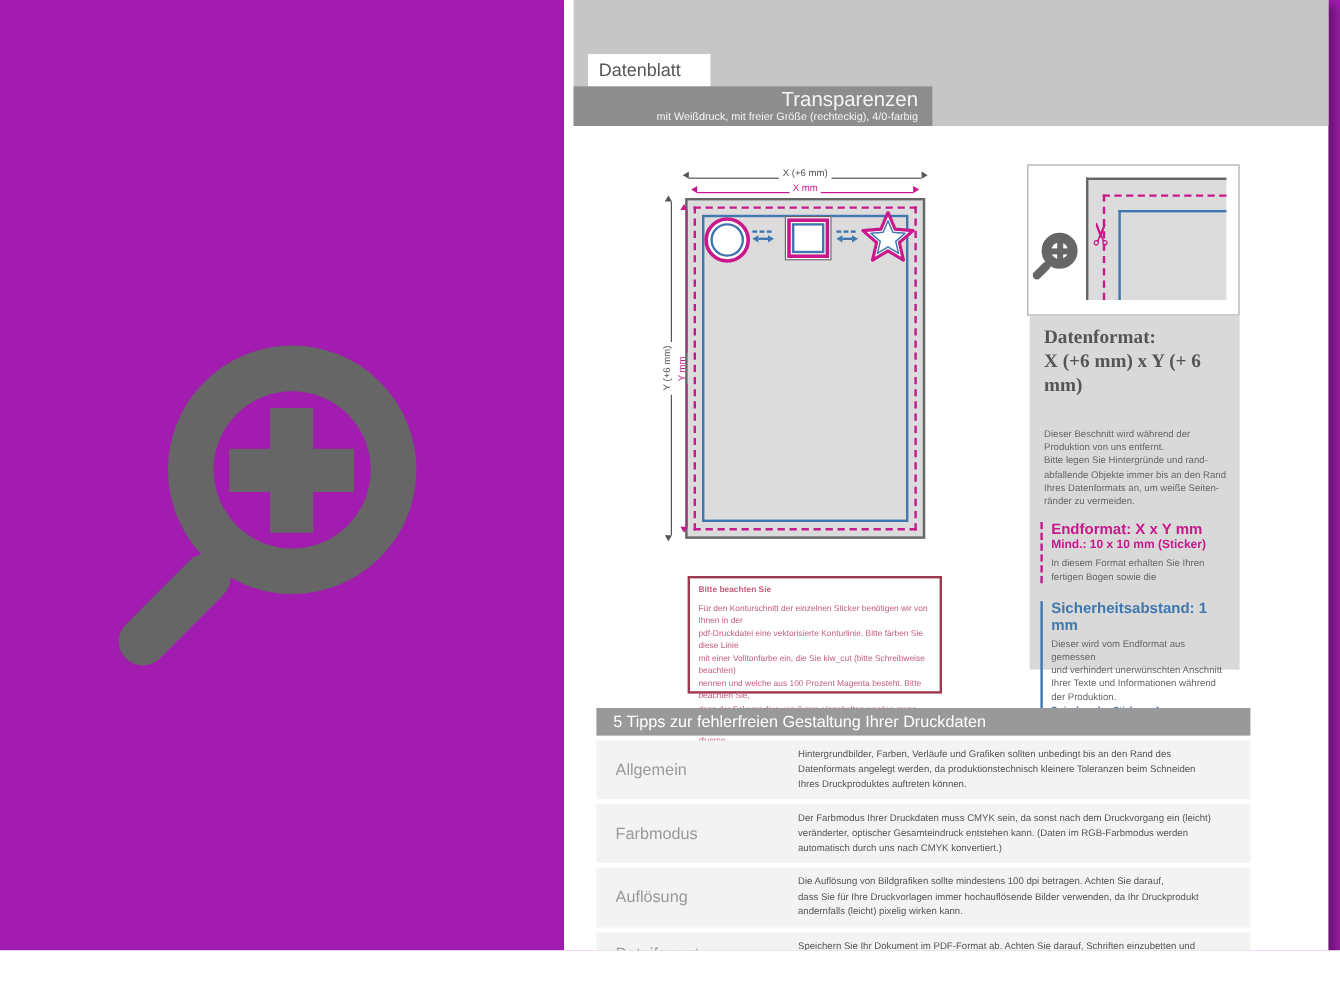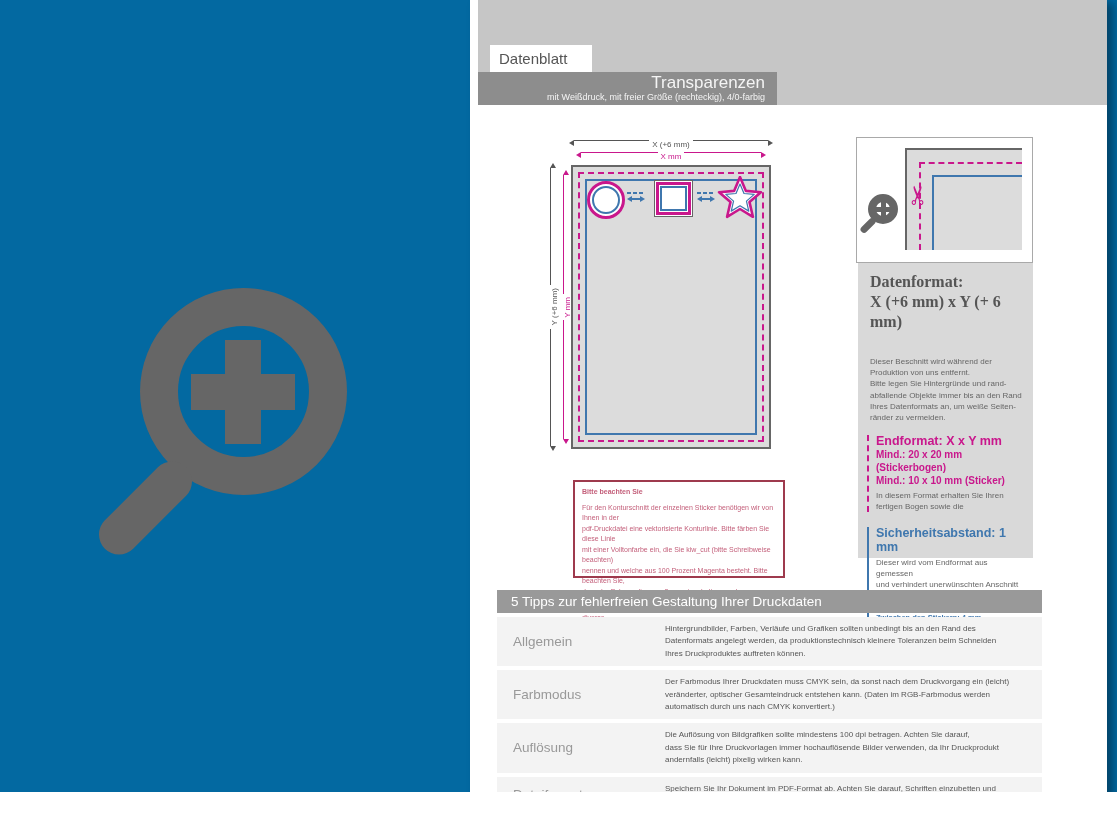--- a/index.html
+++ b/index.html
@@ -3,21 +3,21 @@
 <meta charset="utf-8">
 <style>
   :root{
     --magenta:#c9178c; --blue:#3f77ae; --banner-gray:#8d8d8d; --band-gray:#c6c6c6;
     --panel-gray:#d9d9d9; --row-gray:#f3f3f3; --header-gray:#999999; --icon-gray:#666666;
     --sheet-gray:#dcdcdc; --note-border:#9e3a4d; --note-text:#c4607b; --text-dark:#555555; --text-body:#666666;
   }
   *{margin:0;padding:0;box-sizing:border-box;}
   html,body{background:#fff;}
   body{font-family:"Liberation Sans",sans-serif;}
-  .canvas{position:relative;width:1117px;height:792px;background:#0369a1;overflow:hidden;}
+  .canvas{position:relative;width:1117px;height:792px;background:#a21caf;overflow:hidden;}
 
   
   .mag-ring{position:absolute;left:140px;top:288px;width:207px;height:207px;border:38px solid var(--icon-gray);border-radius:50%;}
   .mag-plus-h{position:absolute;left:191px;top:374px;width:104px;height:36px;background:var(--icon-gray);}
   .mag-plus-v{position:absolute;left:225px;top:340px;width:36px;height:104px;background:var(--icon-gray);}
   .mag-handle{position:absolute;left:88px;top:488px;width:115px;height:40px;background:var(--icon-gray);border-radius:20px;transform:rotate(-45deg);}
 
   
   .page{position:absolute;left:470px;top:0;width:637px;height:838px;background:#fff;box-shadow:6px 3px 8px rgba(0,0,0,.35);}
   .top-band{position:absolute;left:8px;top:0;right:0;height:105px;background:var(--band-gray);}
@@ -25,21 +25,21 @@
   .banner{position:absolute;left:8px;top:72px;width:299px;height:33px;background:var(--banner-gray);color:#f4f4f4;text-align:right;padding-right:12px;}
   .banner .b-title{font-size:17px;line-height:19px;margin-top:1px;}
   .banner .b-sub{font-size:9px;line-height:11px;}
   .footer-band{position:absolute;left:8px;right:0;top:818px;height:20px;background:var(--band-gray);}
 
   
   .sheet{position:absolute;left:101px;top:165px;width:200px;height:284px;background:var(--sheet-gray);border:2px solid var(--icon-gray);}
   .cut-rect{position:absolute;left:108px;top:172px;width:186px;height:270px;border:2px dashed var(--magenta);}
   .safe-rect{position:absolute;left:115px;top:179px;width:172px;height:256px;border:2px solid var(--blue);}
 
-  .dim{position:absolute;display:flex;align-items:flex-start;font-size:8px;}
+  .dim{position:absolute;display:flex;align-items:flex-end;font-size:8px;}
   .dim .ln{flex:1;border-top:1px solid currentColor;}
   .dim .lbl{padding:0 3px;white-space:nowrap;}
   .ah{width:0;height:0;}
   .ah.l{border-top:3px solid transparent;border-bottom:3px solid transparent;border-right:5px solid currentColor;}
   .ah.r{border-top:3px solid transparent;border-bottom:3px solid transparent;border-left:5px solid currentColor;}
   .dim-v{flex-direction:column;}
   .dim-v .ln{flex:1;border-top:none;border-left:1px solid currentColor;width:0;}
   .dim-v .lbl{writing-mode:vertical-rl;transform:rotate(180deg);padding:3px 0;}
   .ah.u{border-left:3px solid transparent;border-right:3px solid transparent;border-bottom:5px solid currentColor;}
   .ah.d{border-left:3px solid transparent;border-right:3px solid transparent;border-top:5px solid currentColor;}
@@ -214,21 +214,20 @@
       <div class="ip-p" style="margin-top:24px;">Dieser Beschnitt wird während der
 Produktion von uns entfernt.
 Bitte legen Sie Hintergründe und rand-
 abfallende Objekte immer bis an den Rand
 Ihres Datenformats an, um weiße Seiten-
 ränder zu vermeiden.</div>
 
       <div class="ip-end">
         <div class="mark"></div>
         <div class="ip-end-t">Endformat: X x Y mm</div>
-        <div class="ip-end-m">Mind.: 20 x 20 mm (Stickerbogen)</div>
         <div class="ip-end-m">Mind.: 10 x 10 mm (Sticker)</div>
         <div class="ip-p">In diesem Format erhalten Sie Ihren
 fertigen Bogen sowie die</div>
       </div>
 
       <div class="ip-safe">
         <div class="mark"></div>
         <div class="ip-safe-t">Sicherheitsabstand: 1 mm</div>
         <div class="ip-p">Dieser wird vom Endformat aus gemessen
 und verhindert unerwünschten Anschnitt

